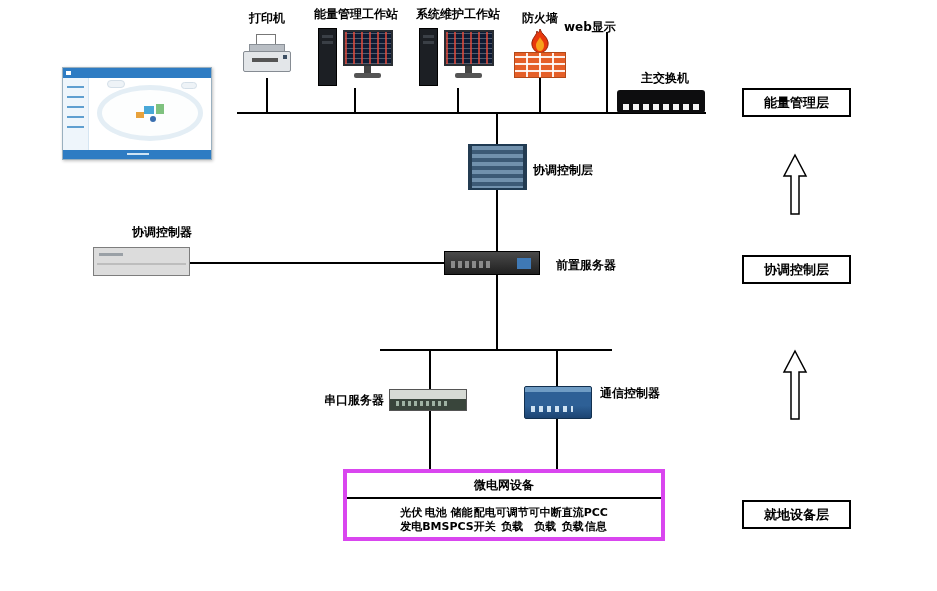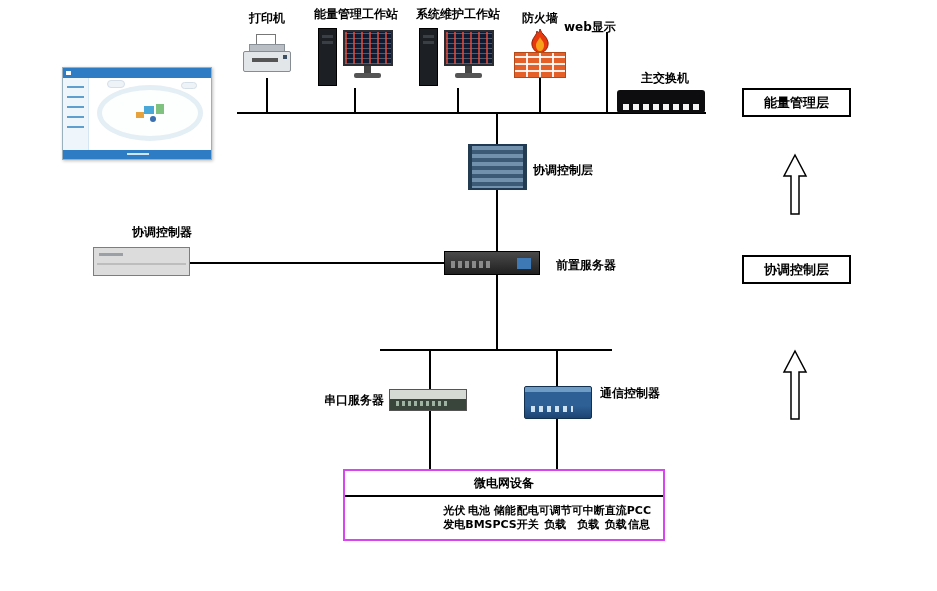--- a/index.html
+++ b/index.html
@@ -80,24 +80,24 @@
   .ss-ports{position:absolute;left:6px;bottom:4px;width:52px;height:5px;
             background:repeating-linear-gradient(90deg,#9fb3a3 0 3px,transparent 3px 6px);}
 
   
   .commbody{position:absolute;left:0;top:0;width:68px;height:33px;border:1px solid #12304f;border-radius:2px;
             background:linear-gradient(180deg,#6f9cc4 0 5px,#2e6096 5px 60%,#1c4472);}
   .tc-ports{position:absolute;left:6px;bottom:6px;width:42px;height:6px;
             background:repeating-linear-gradient(90deg,#cfe2f2 0 4px,transparent 4px 8px);}
 
   
-  .mgbox{position:absolute;left:343px;top:469px;width:322px;height:72px;border:2px solid #d946ef;background:#fff;}
+  .mgbox{position:absolute;left:343px;top:469px;width:322px;height:72px;border:4px solid #d946ef;background:#fff;}
   .mg-title{height:26px;border-bottom:2px solid #000;display:flex;align-items:center;justify-content:center;
             font-size:12px;font-weight:bold;}
-  .mg-items{display:flex;height:42px;align-items:center;justify-content:flex-end;padding:0 12px;}
+  .mg-items{display:flex;height:42px;align-items:center;justify-content:center;padding:0 12px;}
   .mg-item{font-size:11px;font-weight:bold;text-align:center;line-height:1.25;}
   .mg-item span{display:block;}
 </style>
 </head>
 <body>
 
 <div id="stage">
 
   <svg class="wires" width="937" height="591">
     <g stroke="#000" stroke-width="2">
@@ -267,14 +267,15 @@
       </div>
       <div class="mg-item">
         <span>PCC</span>
         <span>信息</span>
       </div>
     </div>
   </div>
 
   <div class="layerbox" style="left:742px;top:88px;">能量管理层</div>
   <div class="layerbox" style="left:742px;top:255px;">协调控制层</div>
+  <div class="layerbox" style="left:742px;top:500px;">就地设备层</div>
 
 </div>
 
 </body></html>

